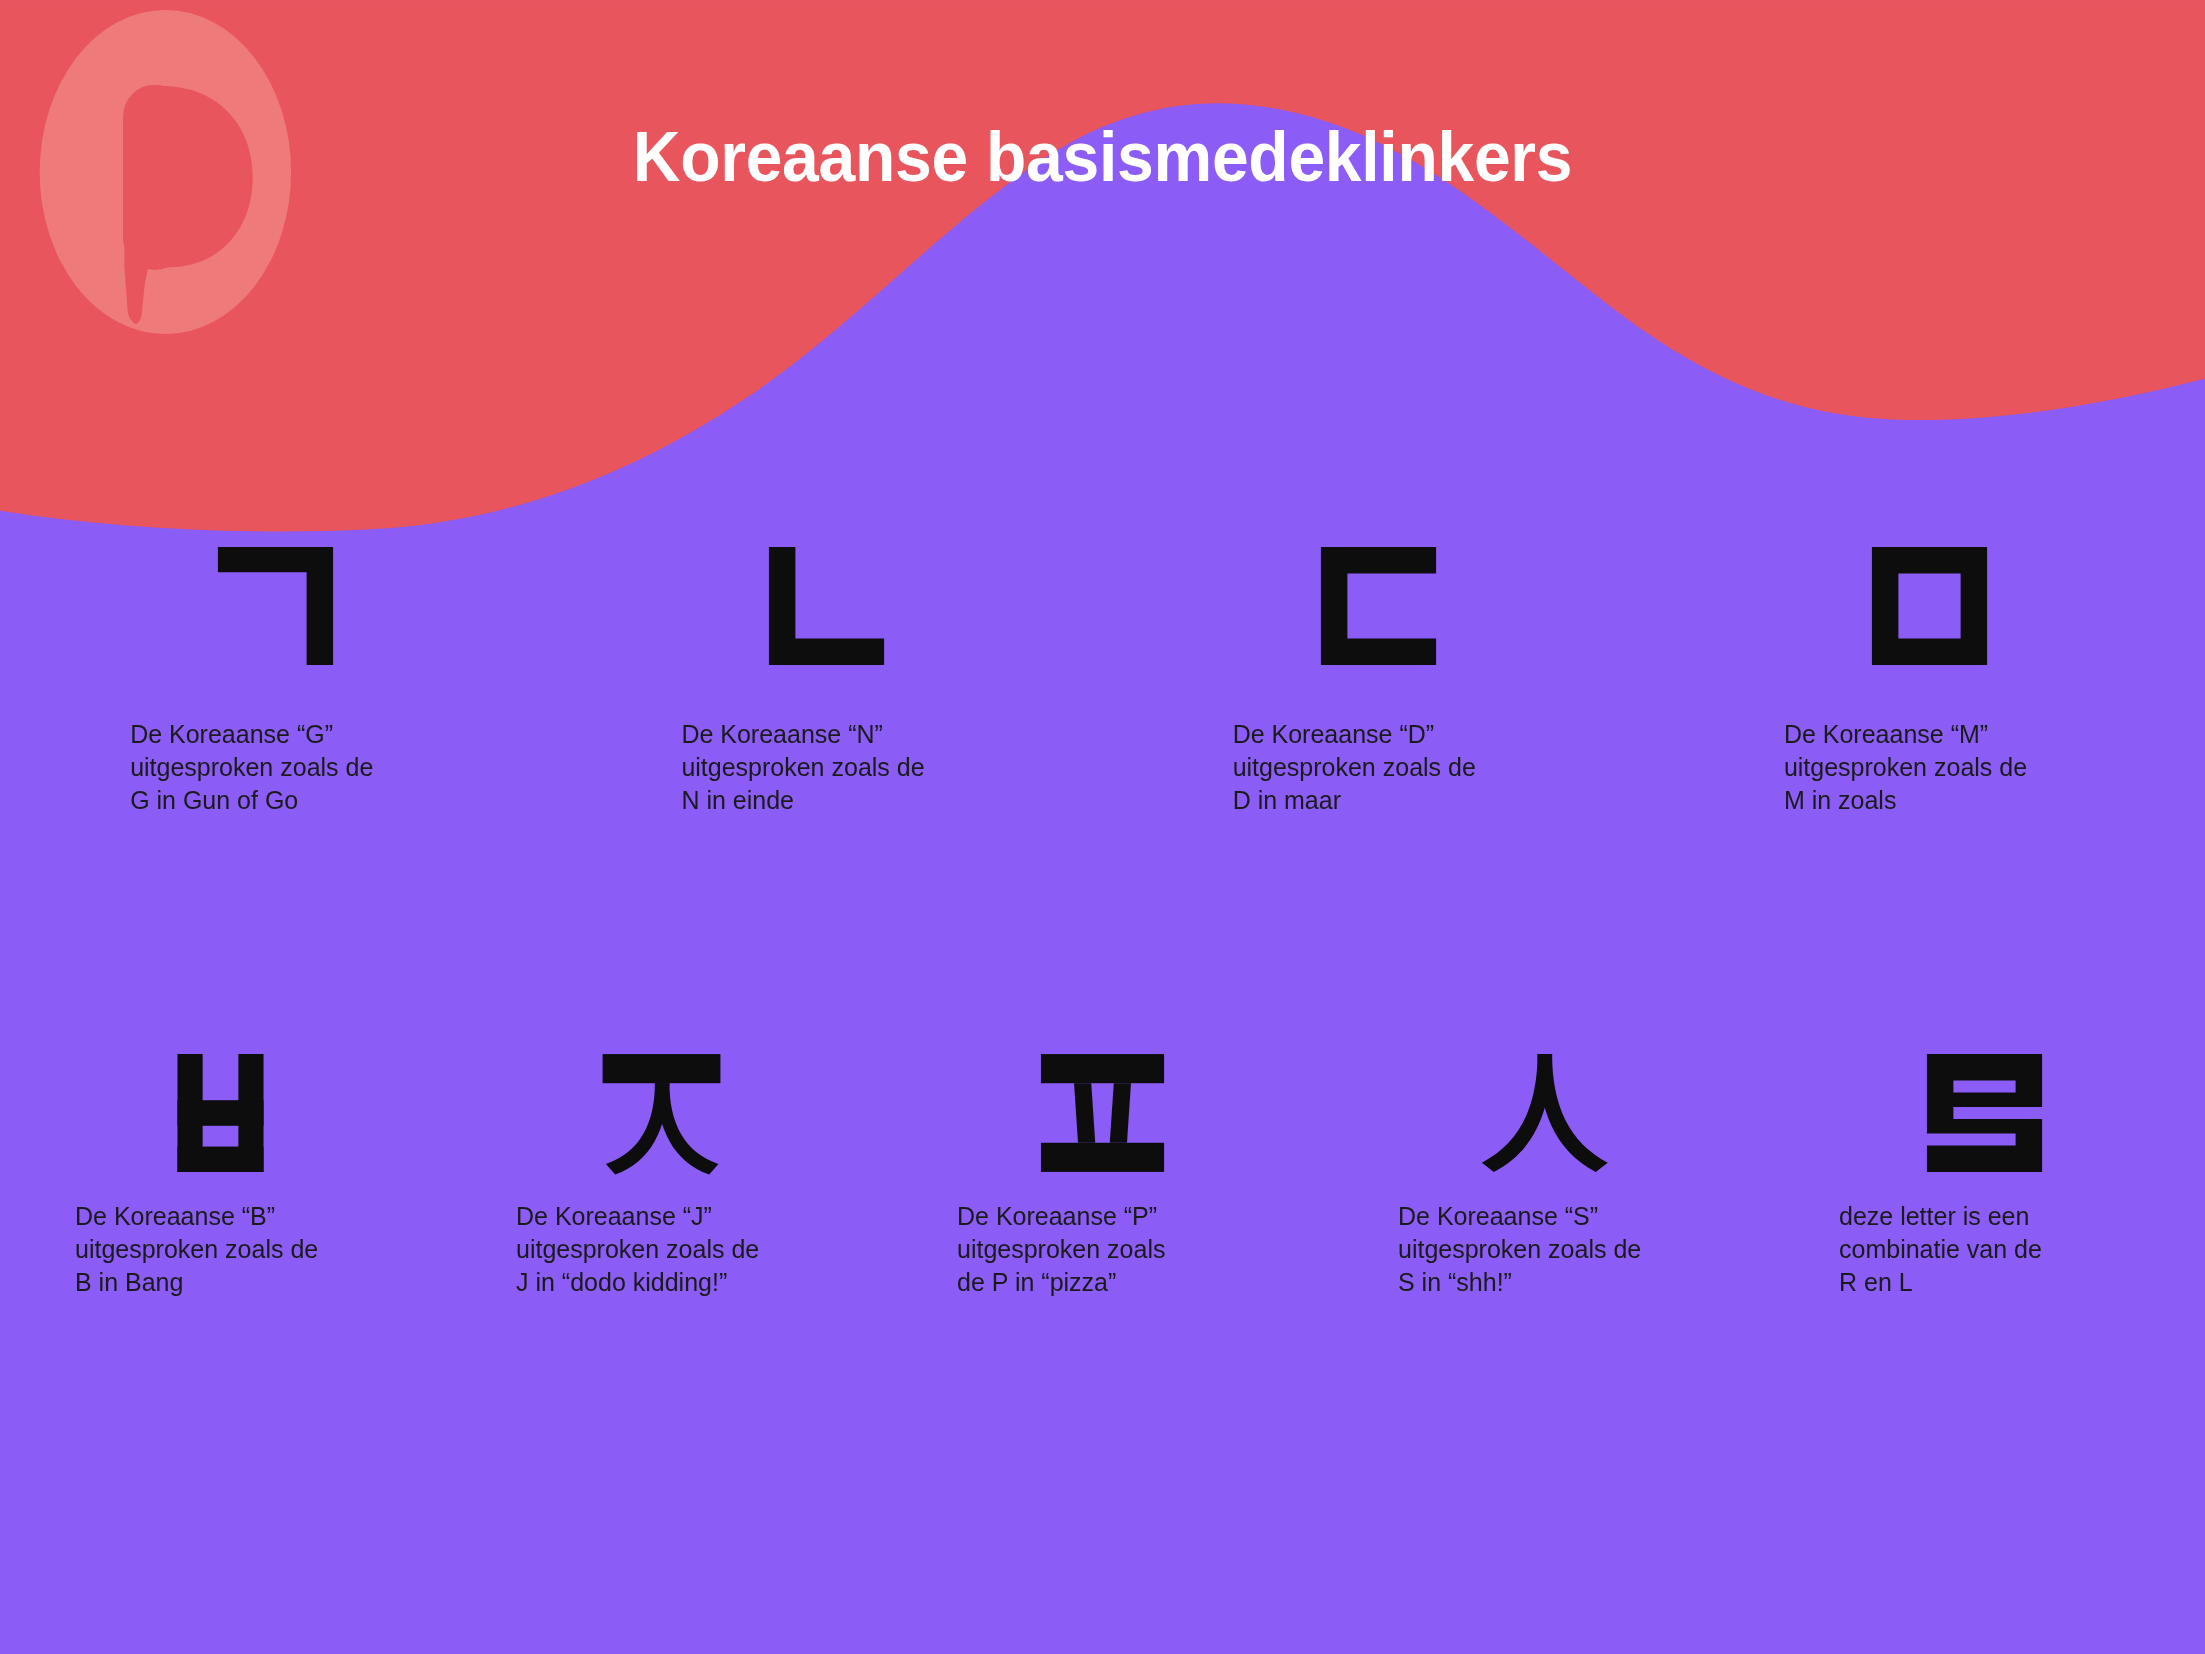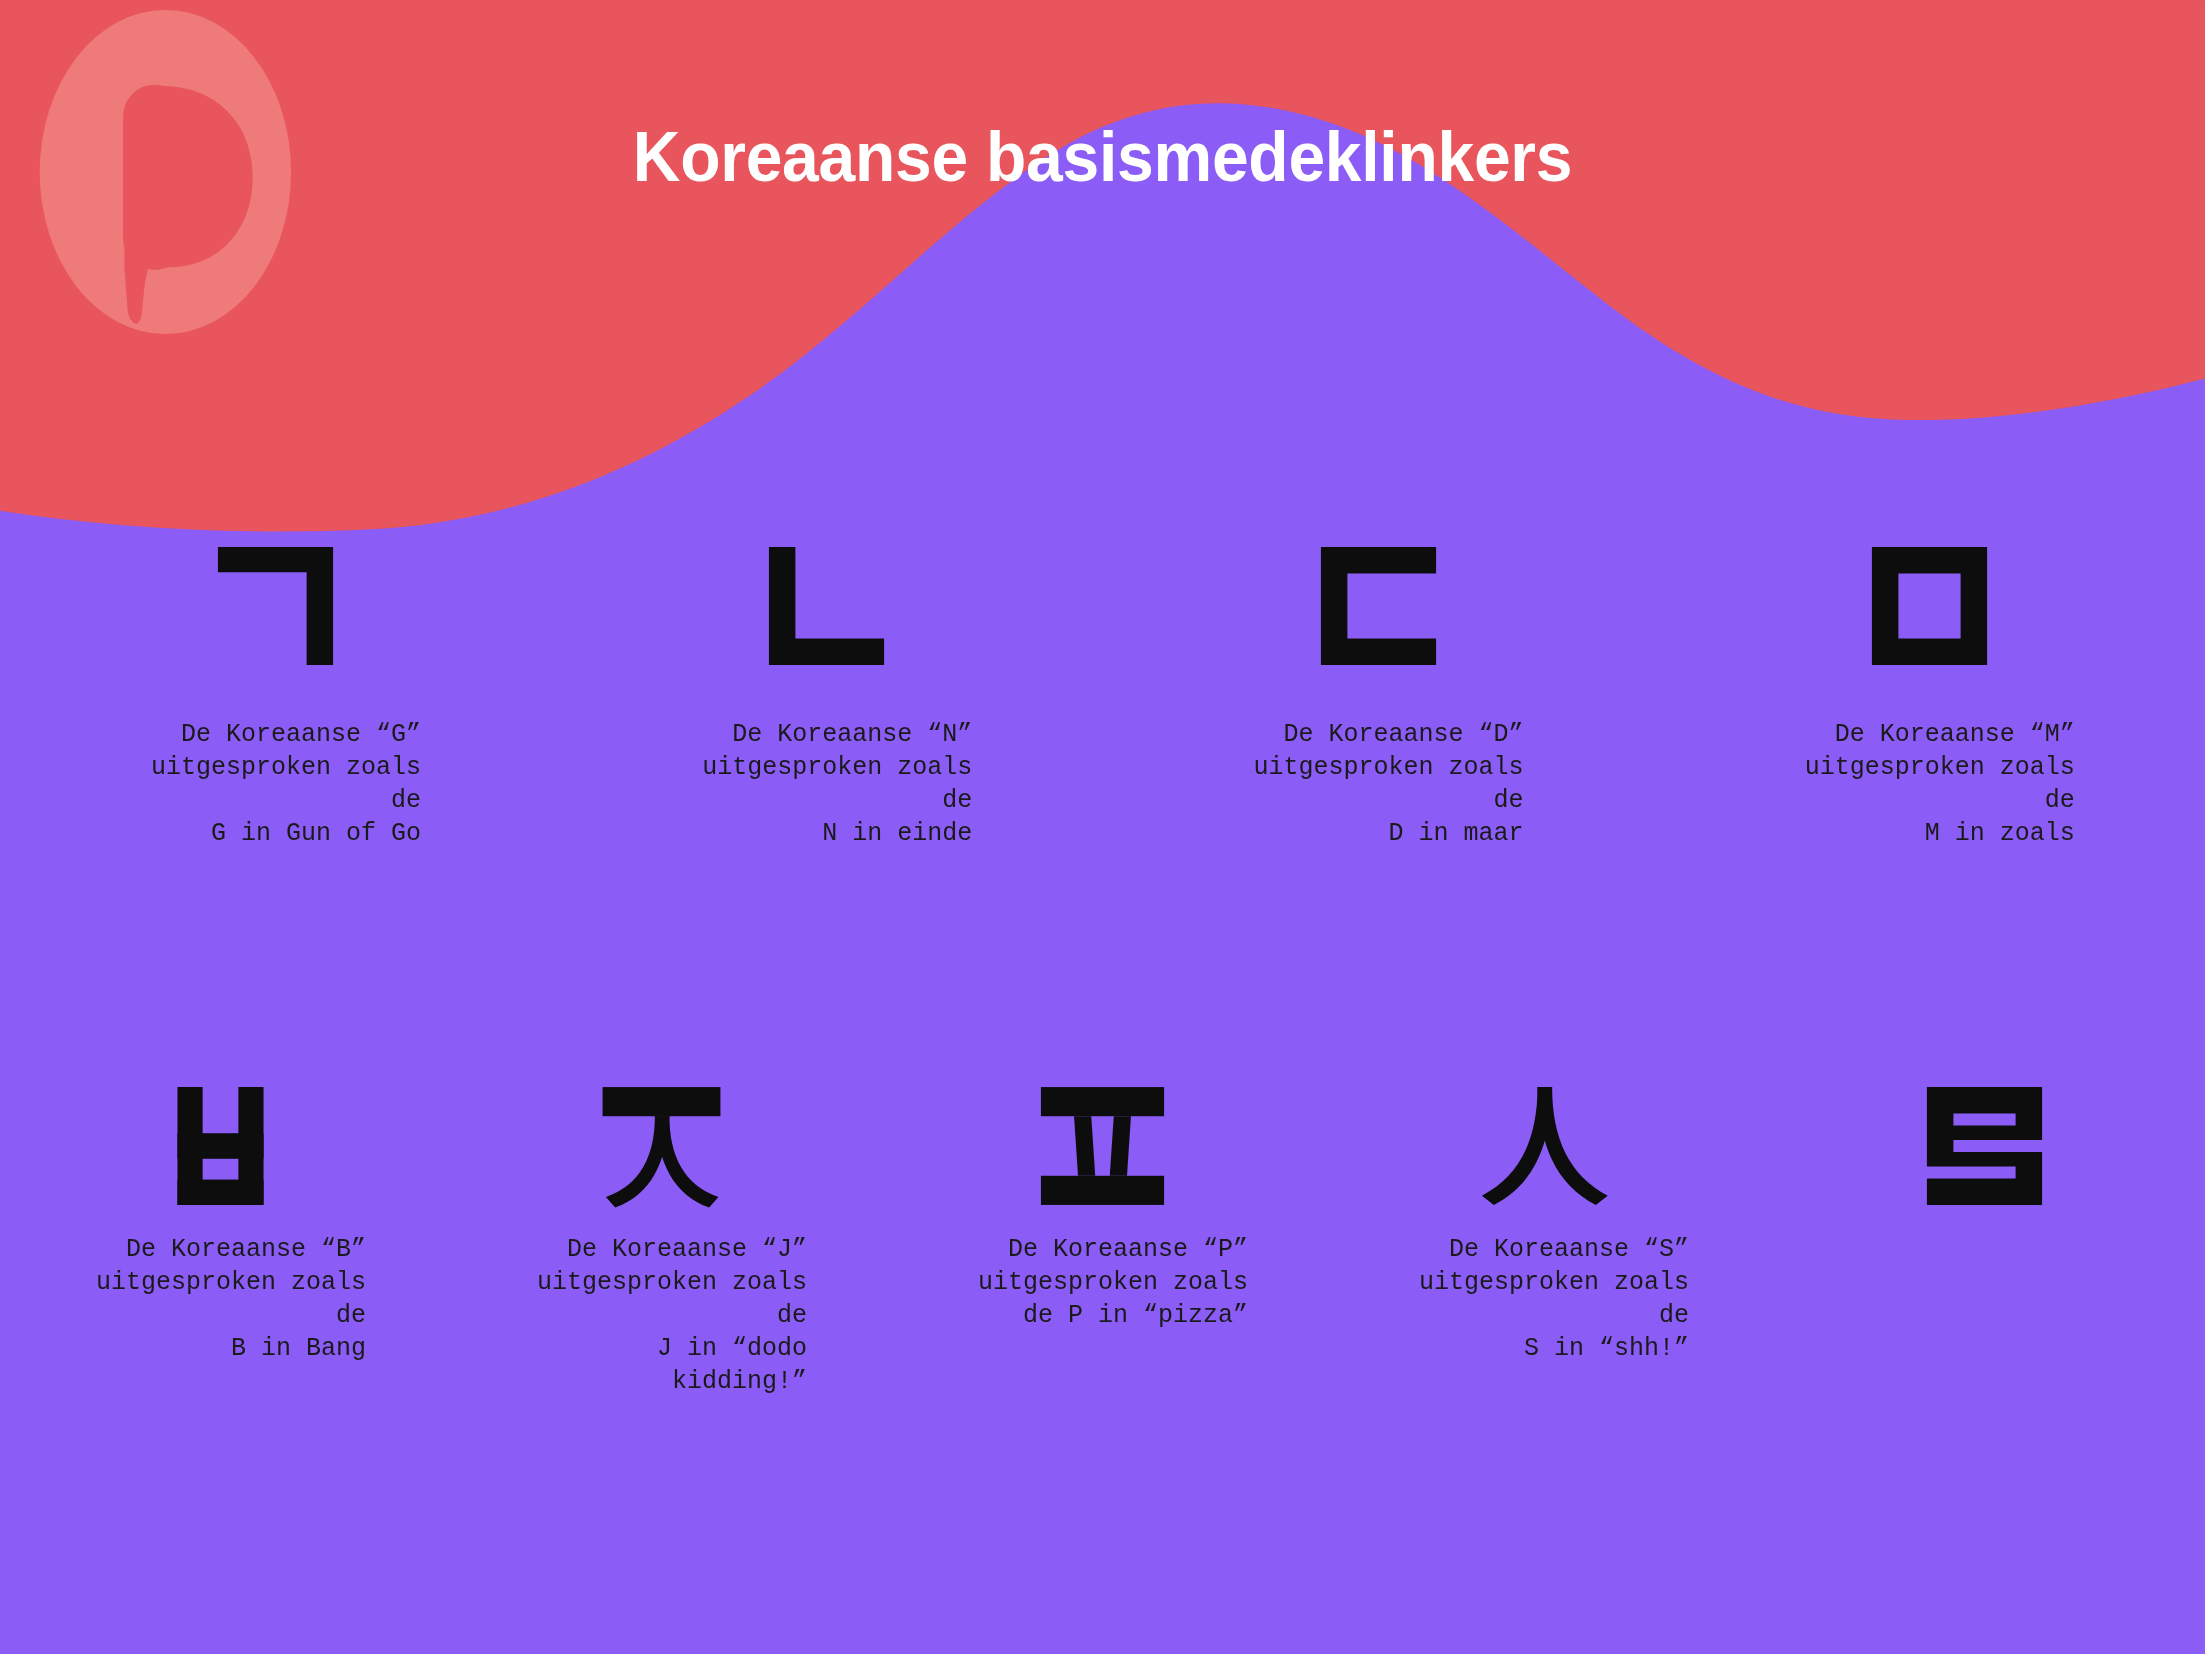--- a/index.html
+++ b/index.html
@@ -70,23 +70,23 @@
     height: 126px;
     display: flex;
     align-items: center;
     justify-content: center;
   }
   .glyph-box svg { display: block; }
 
   .caption {
     margin-top: 49px;
     width: 291px;
-    text-align: right;
+    text-align: left;
     color: #1a1a1a;
-    font-family: Liberation Mono, monospace;
+    font-family: Liberation Sans, sans-serif;
     font-size: 25px;
     line-height: 1.32;
     font-weight: 400;
   }
   .row-2 .caption { margin-top: 24px; }
   .caption b { font-weight: bold; }
 </style>
 </head>
 <body>
 
@@ -251,18 +251,23 @@
         </div>
       </div>
 
       <div class="cell">
         <div class="glyph-box">
           <svg width="139" height="126" viewBox="0 0 210 190">
             <path d="M18,6 H192 V86 H58 V104 H192 V184 H18 V144 H152 V126 H18 Z
                      M58,46 V64 H152 V46 Z" fill="#0d0d0d" fill-rule="evenodd"></path>
           </svg>
         </div>
+        <div class="caption">
+          <span>deze letter is een</span><br>
+          <span>combinatie van de</span><br>
+          <span>R en L</span>
+        </div>
       </div>
     </div>
 
   </div>
 </div>
 
 
 </body></html>

